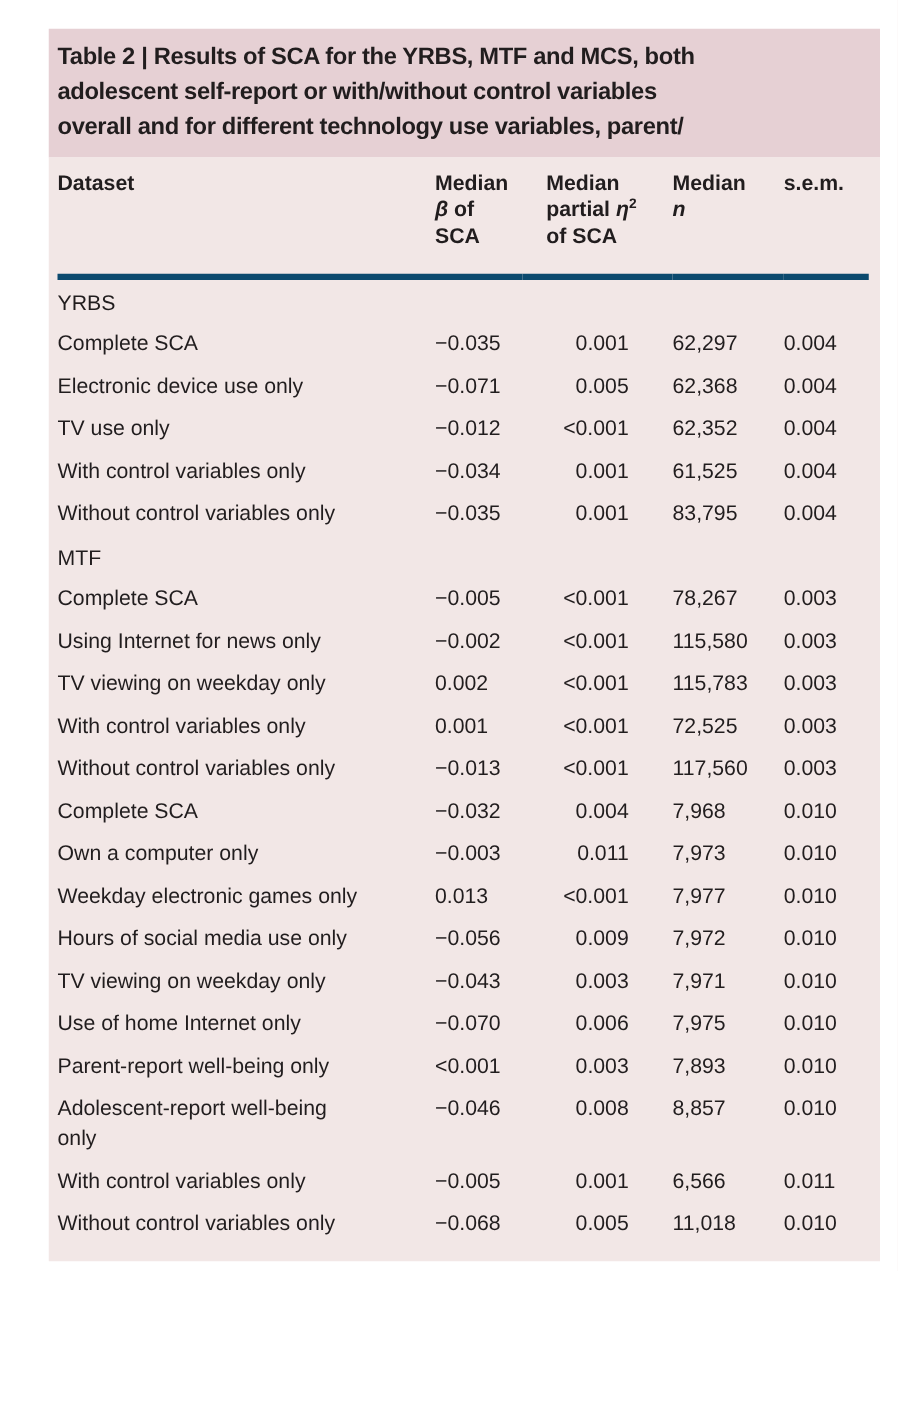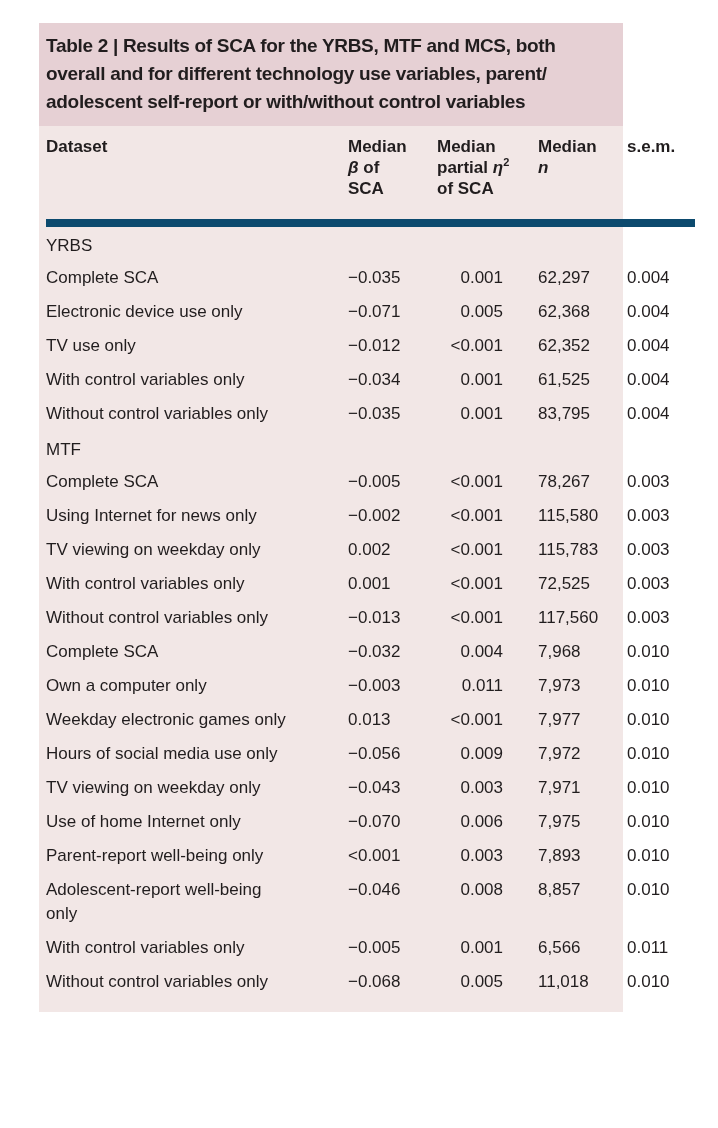--- a/index.html
+++ b/index.html
@@ -16,21 +16,21 @@
   .page {
     position: relative;
     width: 718px;
     height: 1128px;
     background: #ffffff;
   }
   .card {
     position: absolute;
     left: 39px;
     top: 23px;
-    width: 584px;
+    width: 665px;
     border-radius: 18px;
   }
   .title-band {
     background: #e6d0d4;
     padding: 9px 18px 10px 7px;
   }
   .title-line {
     font-weight: bold;
     font-size: 19px;
     line-height: 28px;
@@ -52,21 +52,21 @@
   col.w-eta     { width: 120px; }
   col.w-n       { width: 89px; }
   col.w-sem     { width: 68px; }
 
   thead th {
     font-weight: bold;
     text-align: left;
     vertical-align: top;
     padding: 10px 0 20px 0;
     line-height: 21px;
-    border-bottom: 8px solid #0c4a6e;
+    border-bottom: 5px solid #0c4a6e;
   }
   thead th em {
     font-style: italic;
     font-weight: bold;
   }
   thead th sup {
     font-size: 11px;
     line-height: 0;
   }
   thead th.c-eta { padding-left: 19px; }
@@ -89,22 +89,22 @@
   }
 </style>
 </head>
 <body>
 
 <div class="page">
   <section class="card">
 
     <header class="title-band" style="background: rgb(230, 208, 212);">
       <div class="title-line">Table 2 | Results of SCA for the YRBS, MTF and MCS, both</div>
+      <div class="title-line">adolescent self-report or with/without control variables</div>
       <div class="title-line">overall and for different technology use variables, parent/</div>
-      <div class="title-line">adolescent self-report or with/without control variables</div>
     </header>
 
     <div class="body-band" style="background: rgb(242, 231, 230);">
       <table class="results">
         <colgroup>
           <col class="w-dataset">
           <col class="w-beta">
           <col class="w-eta">
           <col class="w-n">
           <col class="w-sem">

